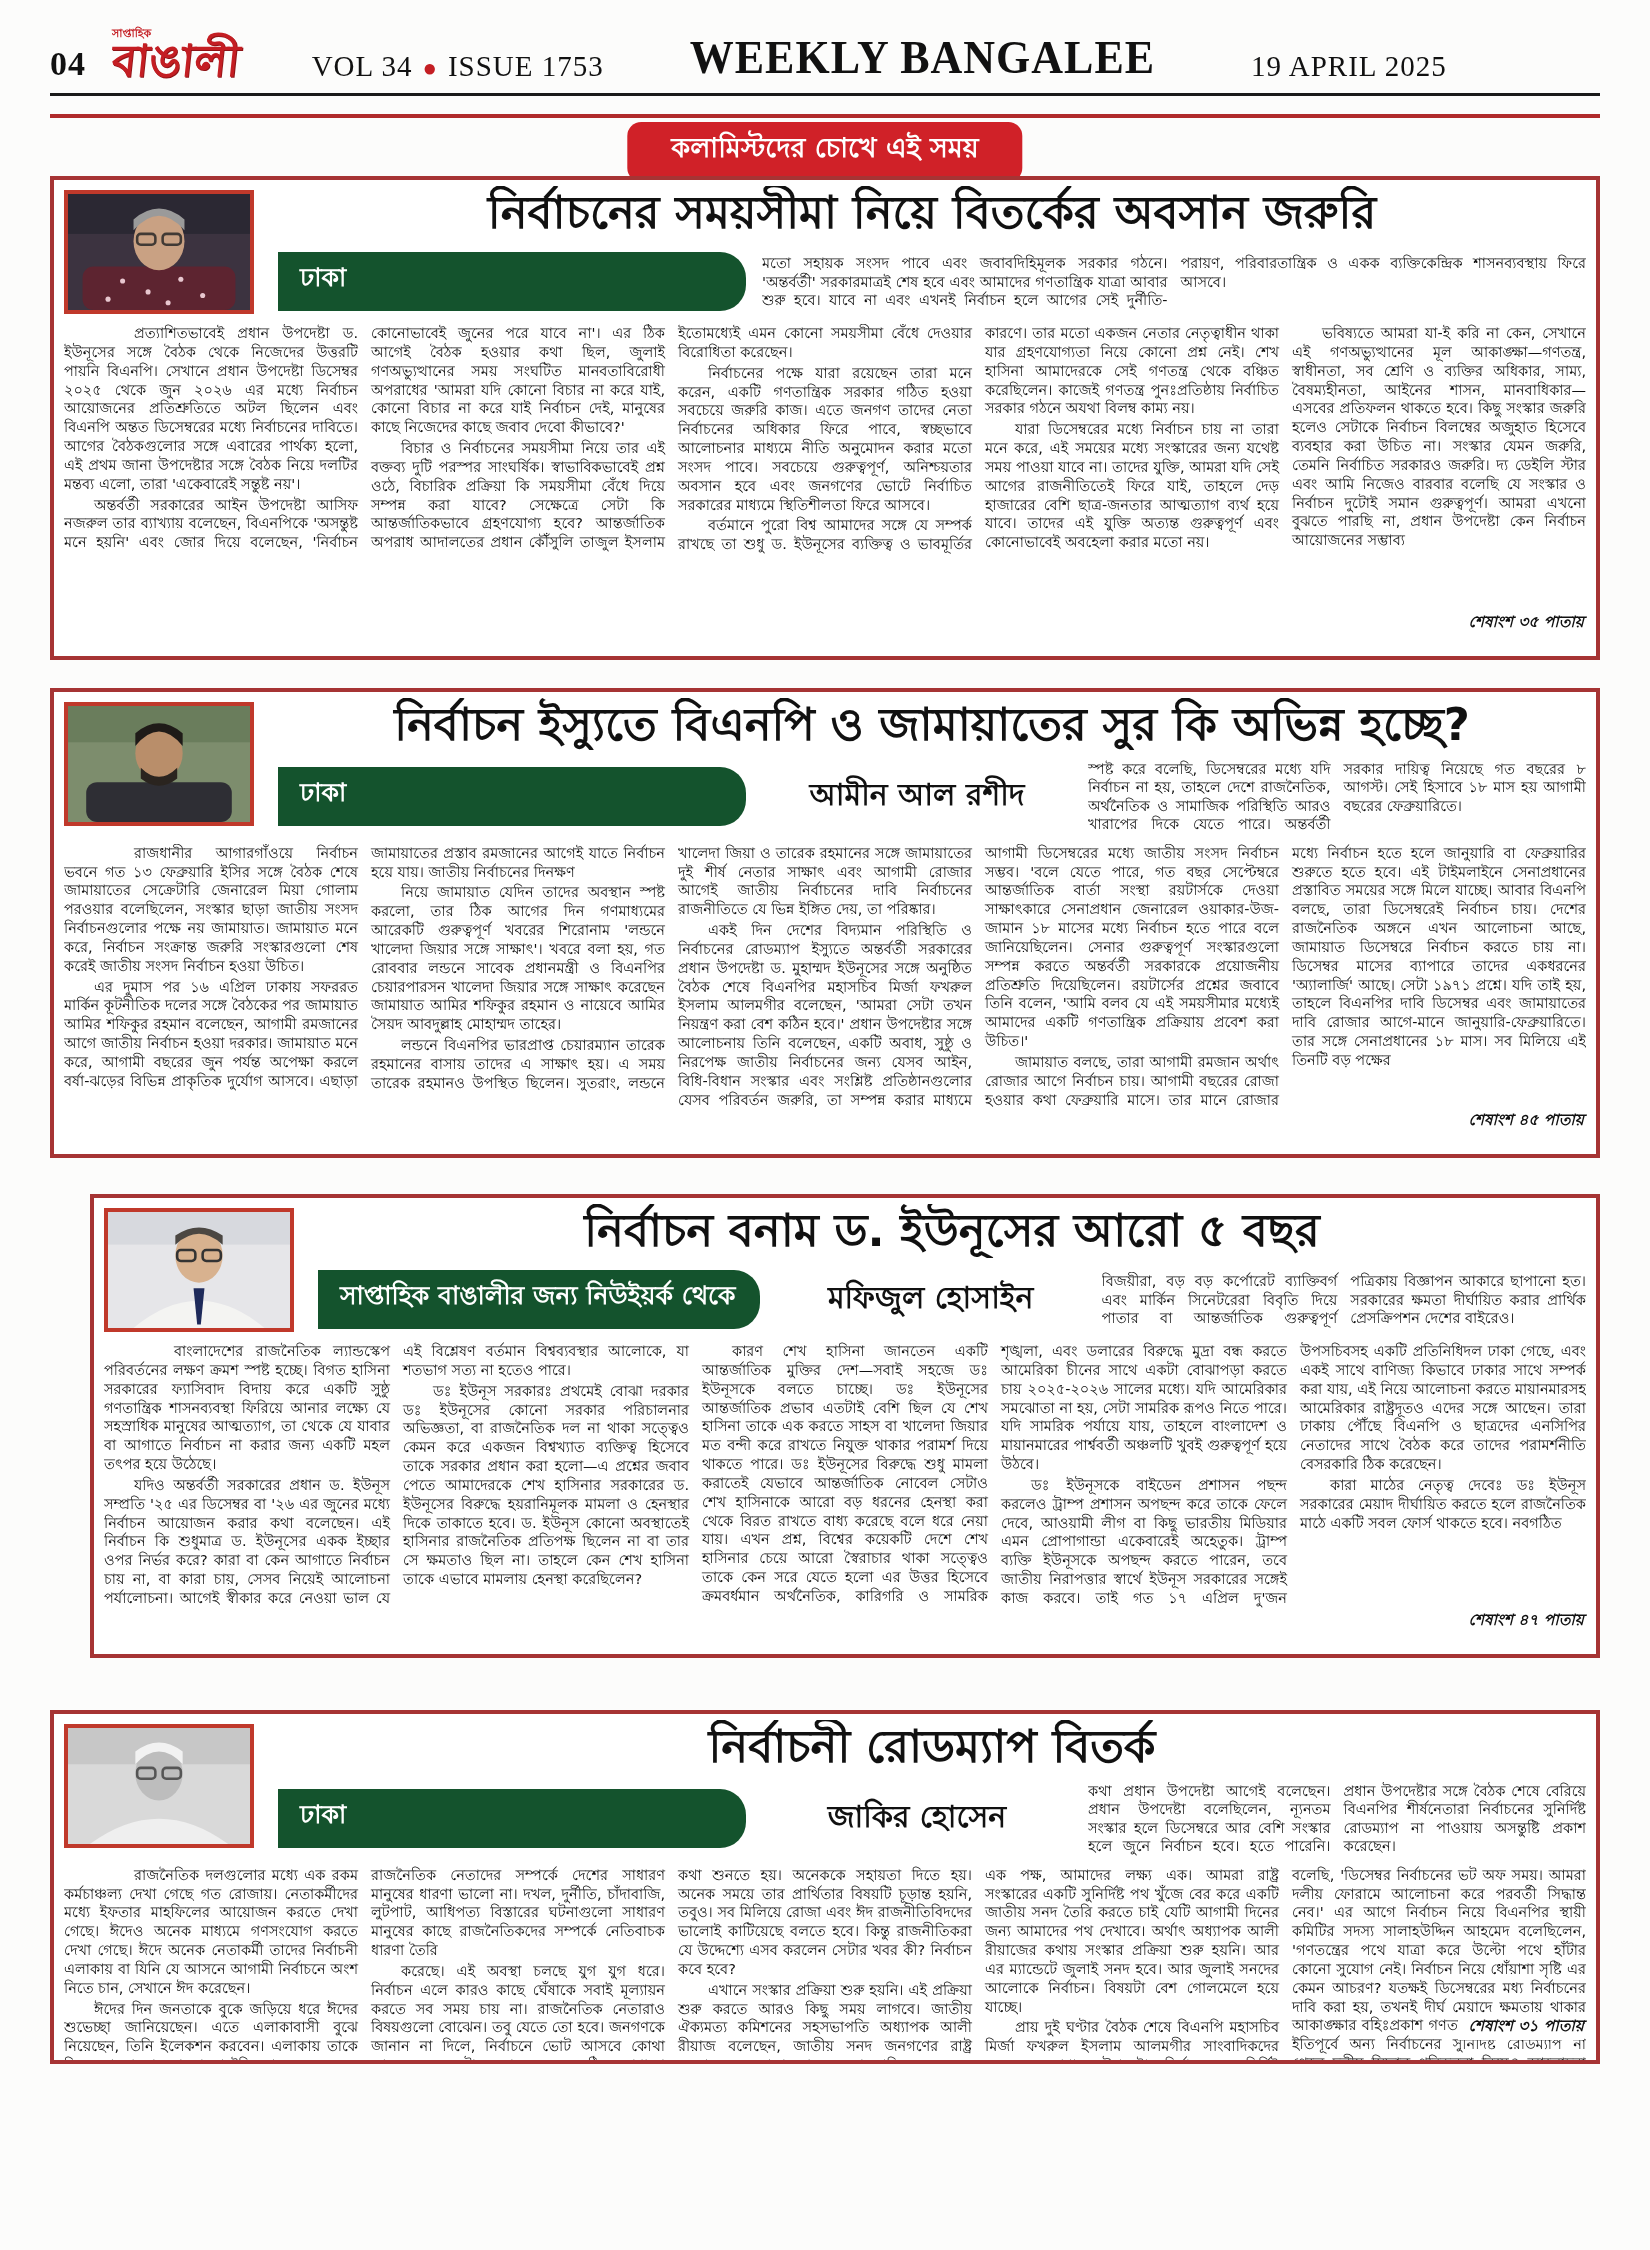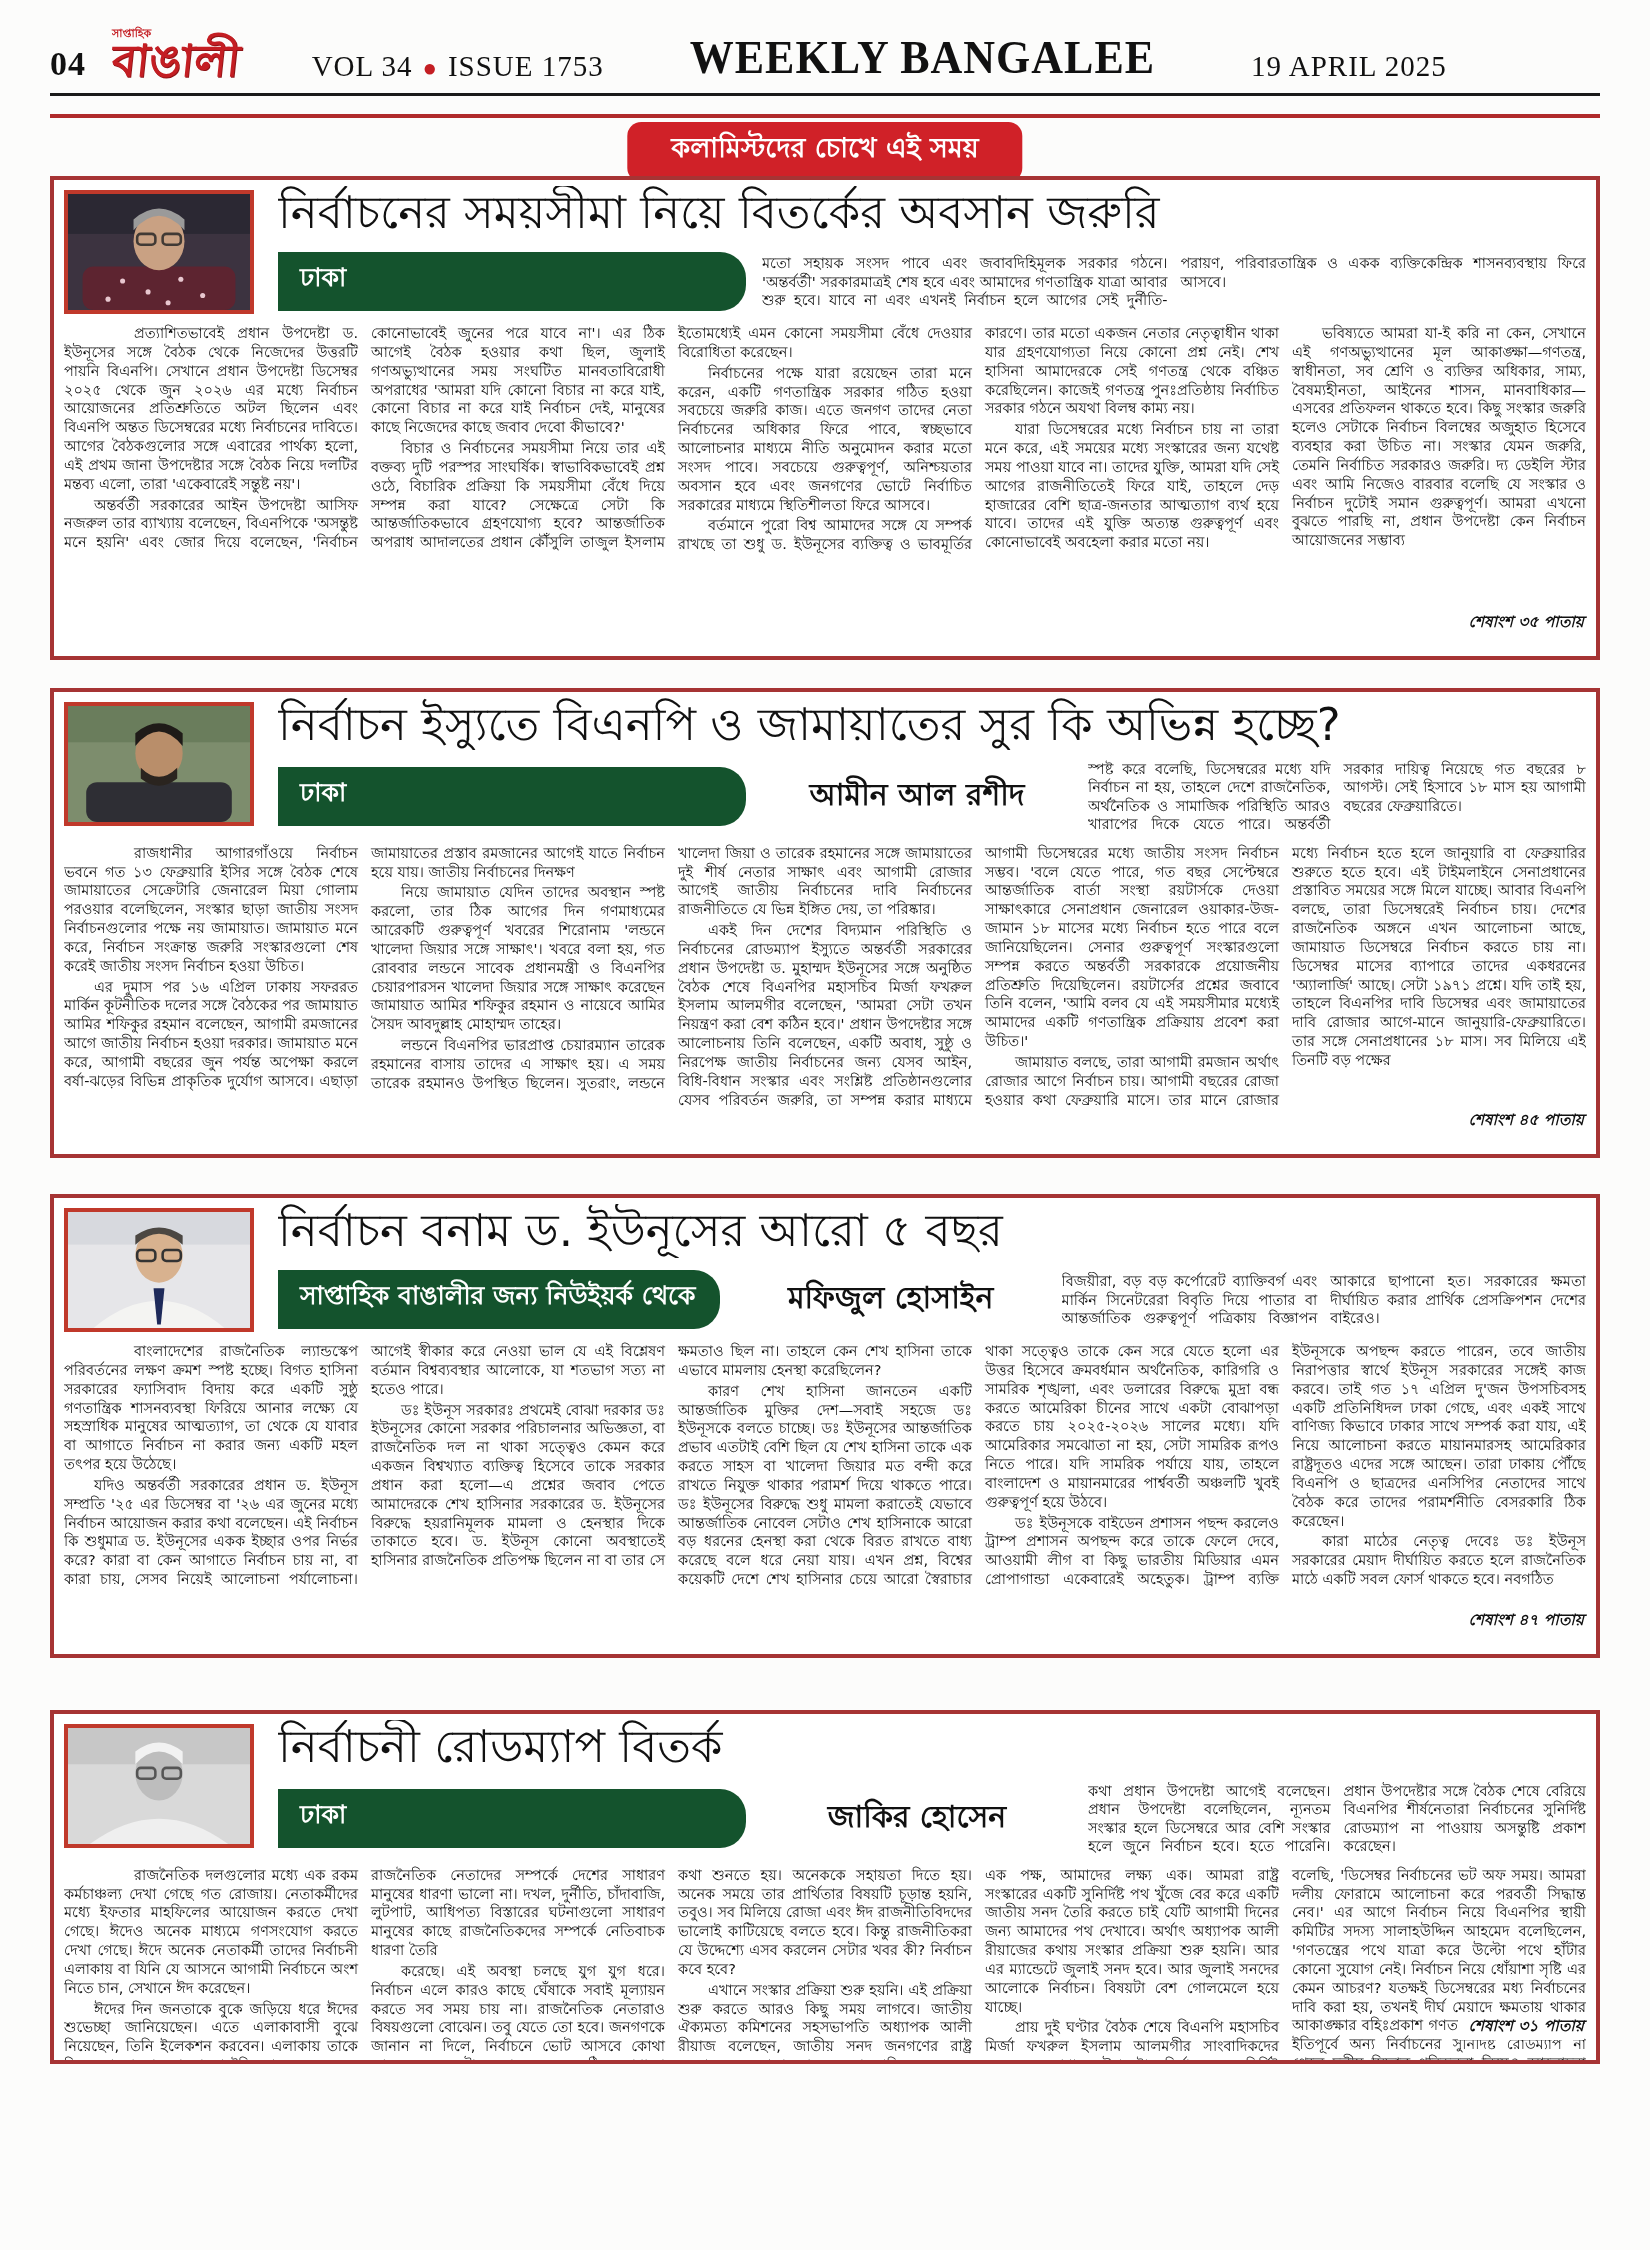--- a/index.html
+++ b/index.html
@@ -35,30 +35,30 @@
     background:#d02128; color:#fff; font-weight:bold; font-size:27px;
     padding:5px 44px 10px; border-radius:14px; white-space:nowrap;
   }
   
   .article{
     position:relative; border:4px solid #a63434; background:#fff;
     margin-top:0; box-sizing:border-box; padding:6px 10px; overflow:hidden;
   }
   .a1{height:484px; margin-top:2px;}
   .a2{height:470px; margin-top:28px;}
-  .a3{height:464px; margin-top:36px;}
+  .a3{height:464px; margin-top:36px;margin-left:40px;}
   .a4{height:354px; margin-top:52px;}
   .art-top{display:grid; grid-template-columns:200px 1fr; column-gap:14px;}
   .photo-frame{
     grid-row:1 / span 2; width:182px; height:116px; border:4px solid #c0392b;
     overflow:hidden; background:#888; margin-top:4px;
   }
   .photo-frame svg{display:block; width:100%; height:100%;}
   .headline{
-    font-weight:normal; font-size:45px; line-height:1.1;
+    text-align:center; font-weight:bold; font-size:45px; line-height:1.1;
     padding-top:2px; white-space:nowrap; overflow:hidden;
   }
   .byline-row{display:flex; align-items:center; gap:16px; margin-top:10px; min-height:62px;}
   .pill{
     background:#14532d; color:#fff; font-weight:bold; font-size:25px;
     padding:6px 24px 10px 22px; border-radius:0 26px 26px 0; box-sizing:border-box;
     white-space:nowrap;
   }
   .pill.narrow{width:468px;}
   .author{font-size:30px; font-weight:bold; width:310px; text-align:center; white-space:nowrap;}

